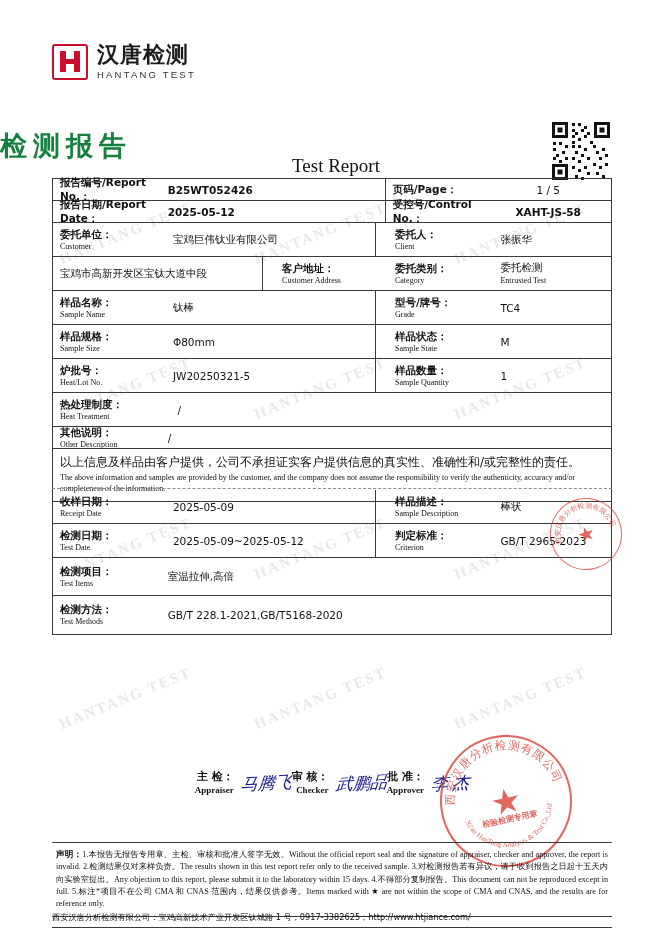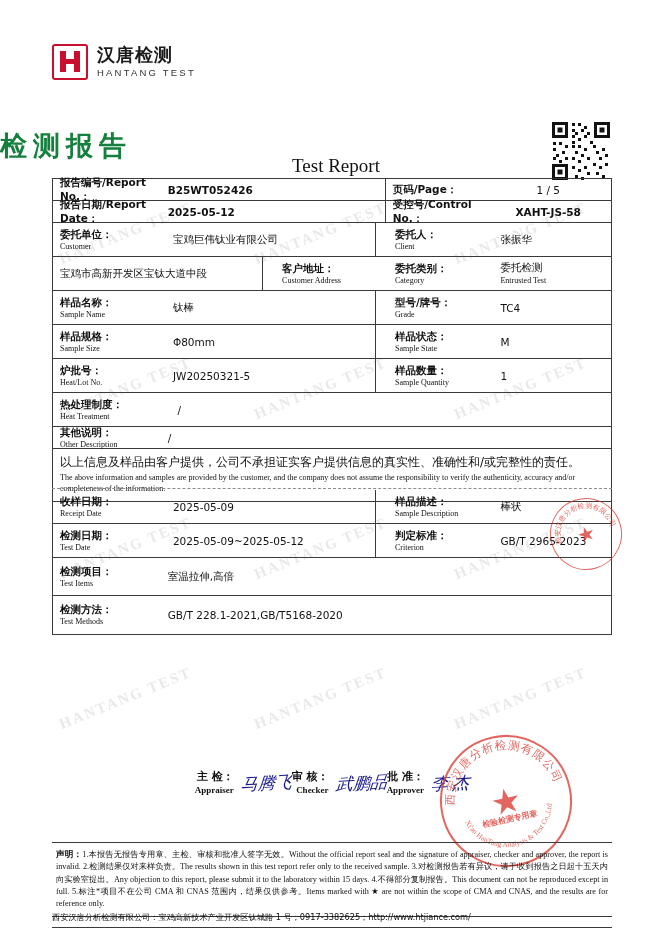--- a/index.html
+++ b/index.html
@@ -72,21 +72,21 @@
     width: 19px;
     height: 5px;
     background: #c8102e;
     z-index: 2;
   }
   .logo-text {
     margin-left: 9px;
     line-height: 1;
   }
   .logo-cn {
-    font-size: 18px;
+    font-size: 22px;
     font-weight: bold;
     color: #1b1b1b;
     letter-spacing: 1px;
     font-family: "DejaVu Sans", sans-serif;
   }
   .logo-en {
     font-size: 9.5px;
     color: #333;
     letter-spacing: 2.2px;
     margin-top: 4px;

